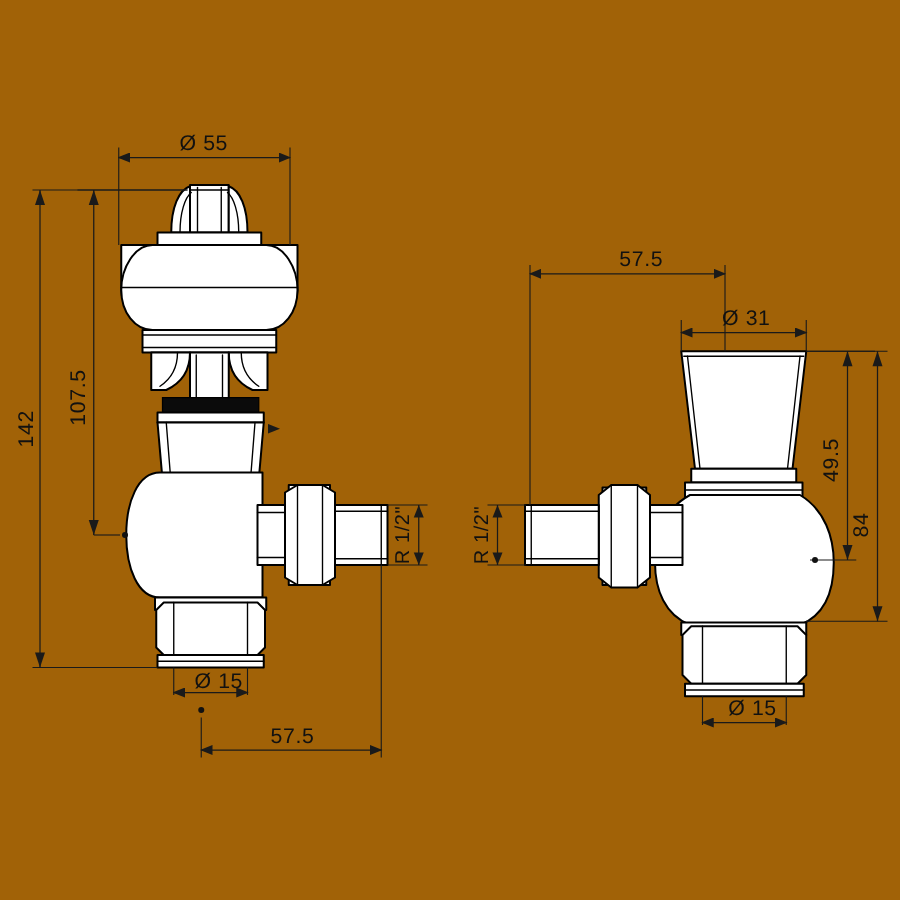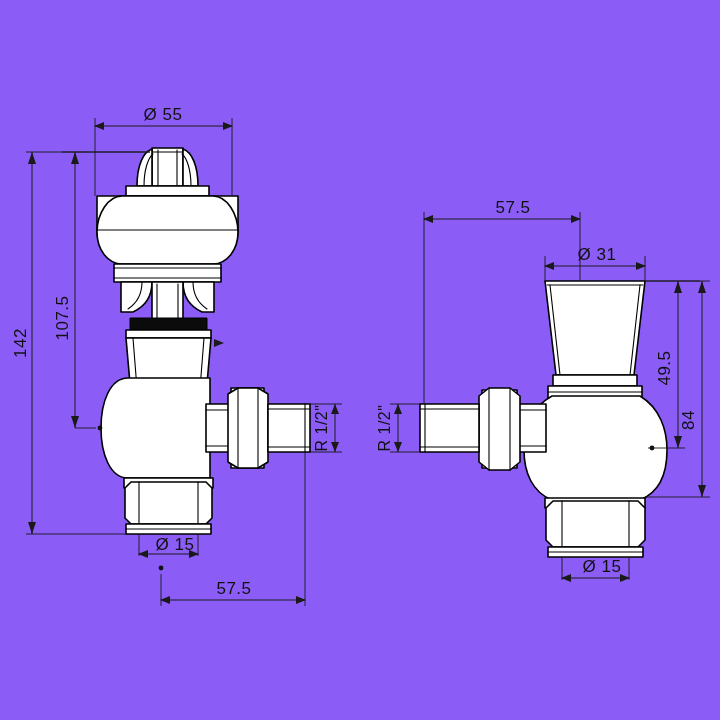--- a/index.html
+++ b/index.html
@@ -11,21 +11,21 @@
   body {
     width: 720px;
     height: 720px;
     overflow: hidden;
     font-family: "Liberation Sans", sans-serif;
   }
   #drawing-root {
     position: relative;
     width: 720px;
     height: 720px;
-    background: #8b5cf6;
+    background: #a16207;
   }
   svg#cad {
     display: block;
     width: 720px;
     height: 720px;
   }
   .part-line-thin {
     fill: none;
     stroke: #000000;
     stroke-width: 1.1;

